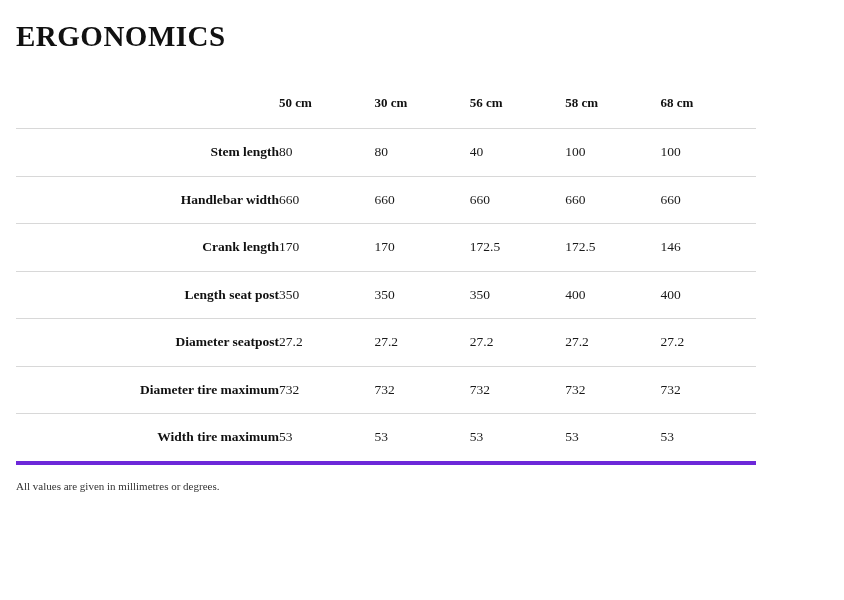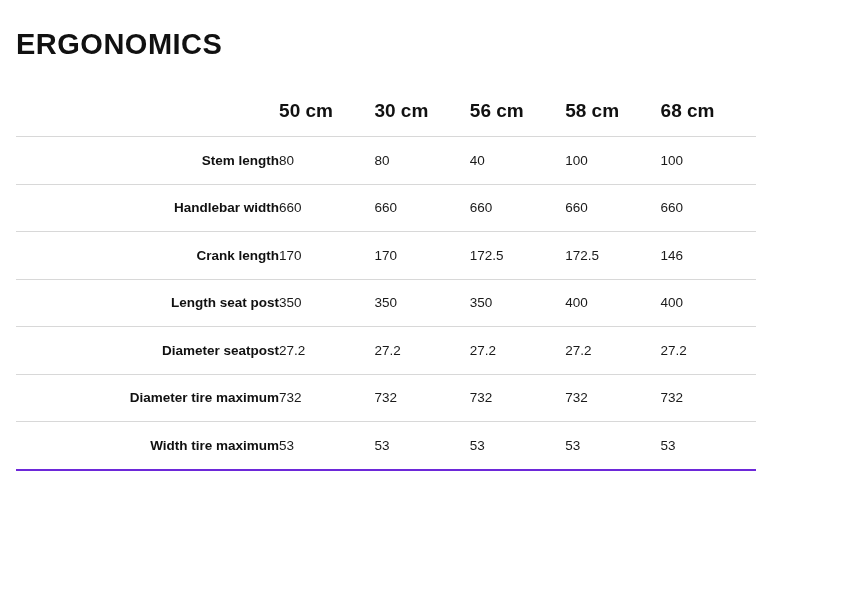--- a/index.html
+++ b/index.html
@@ -12,21 +12,22 @@
     background: #ffffff;
     font-family: "Liberation Sans", sans-serif;
     color: #111111;
     overflow: hidden;
   }
   .page {
     position: relative;
     width: 844px;
     height: 600px;
     box-sizing: border-box;
-    padding: 8px 16px;
+    padding: 0 16px;
+    font-family: Liberation Serif, serif;
   }
   .page-title {
     margin: 0;
     padding-top: 18px;
     font-size: 29px;
     line-height: 36px;
     font-weight: 700;
     letter-spacing: 0.5px;
     color: #111111;
   }
@@ -40,33 +41,33 @@
   .spec-table col.col-val { width: 95px; }
   .spec-table th,
   .spec-table td {
     text-align: left;
     vertical-align: middle;
     padding: 0;
     border: 0;
   }
   .spec-table thead th {
     height: 34px;
-    font-size: 19px;
+    font-size: 13px;
     font-weight: 700;
     color: #111111;
     padding-bottom: 8px;
   }
   .spec-table thead th.head-label {
     font-weight: 700;
   }
   .spec-table tbody tr {
     border-top: 1px solid #d8d8d8;
   }
   .spec-table tbody tr:last-child {
-    border-bottom: 2px solid #6d28d9;
+    border-bottom: 4px solid #6d28d9;
   }
   .spec-table tbody td {
     height: 46.5px;
     font-size: 13.5px;
     color: #1a1a1a;
   }
   .spec-table tbody td.row-label {
     font-weight: 700;
     font-size: 13.5px;
     color: #111111;
@@ -157,13 +158,14 @@
         <td class="row-label">Width tire maximum</td>
         <td>53</td>
         <td>53</td>
         <td>53</td>
         <td>53</td>
         <td>53</td>
       </tr>
     </tbody>
   </table>
 
+  <div class="footnote">All values are given in millimetres or degrees.</div>
 </div>
 
 </body></html>

